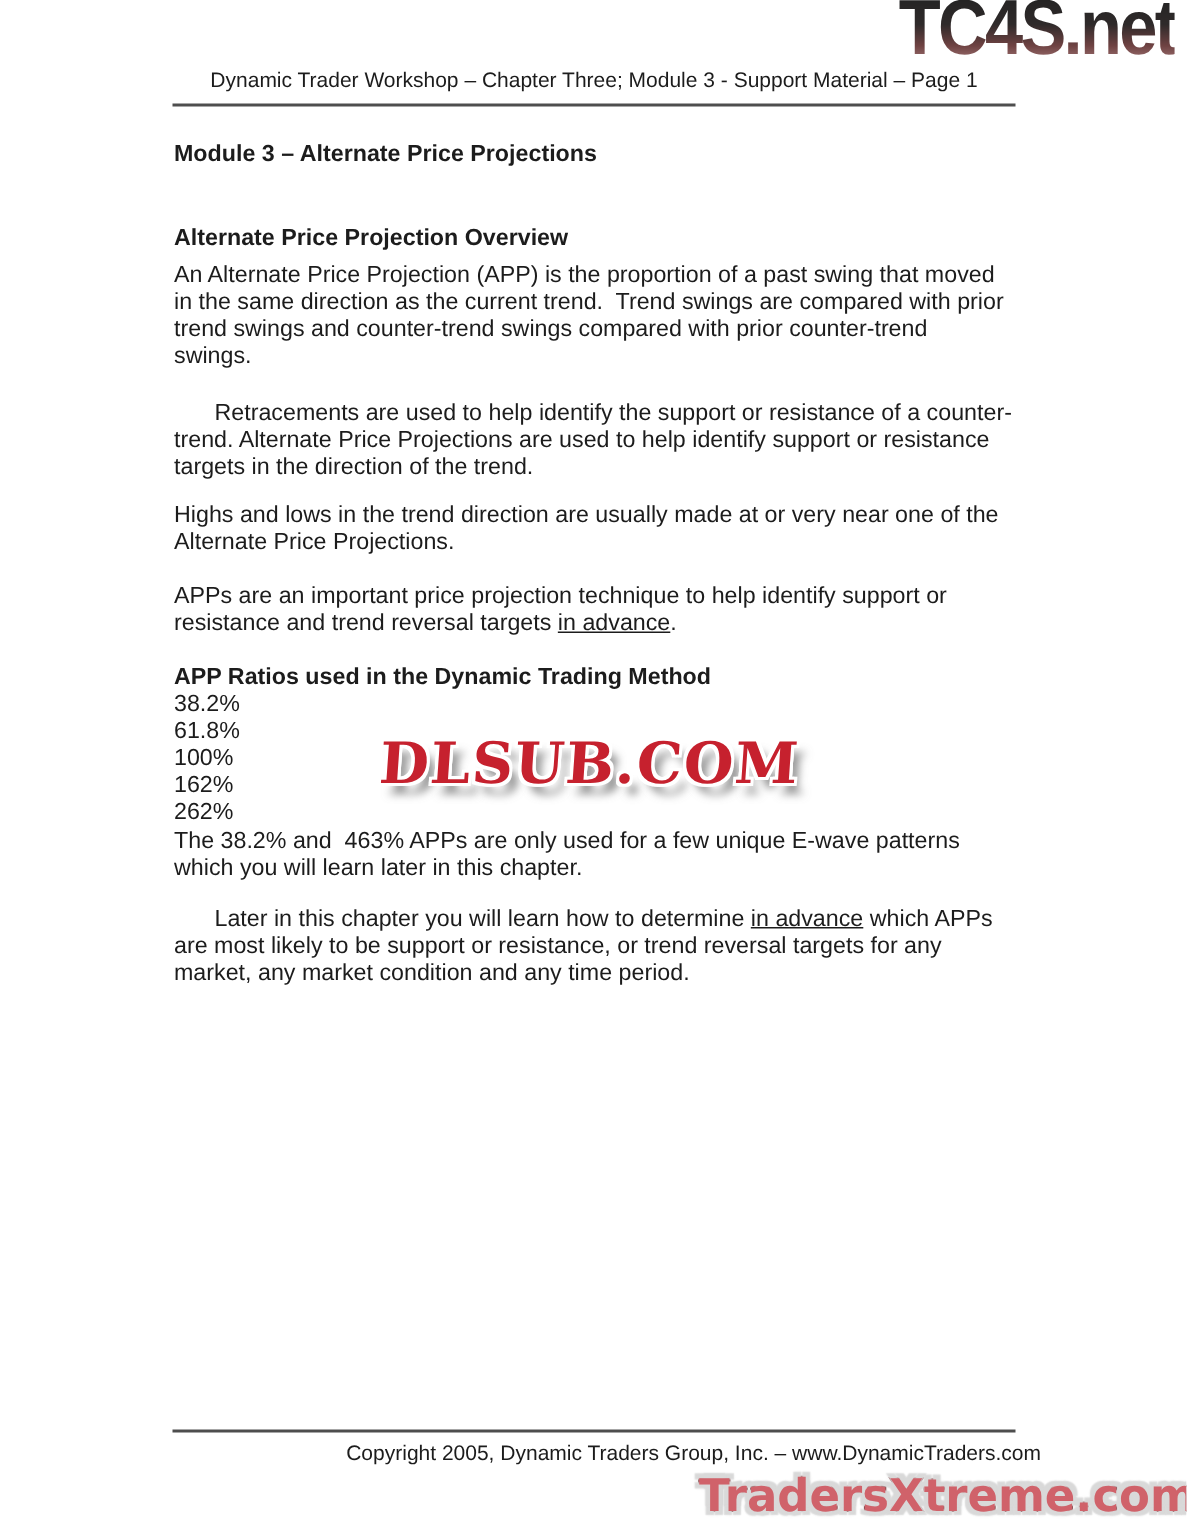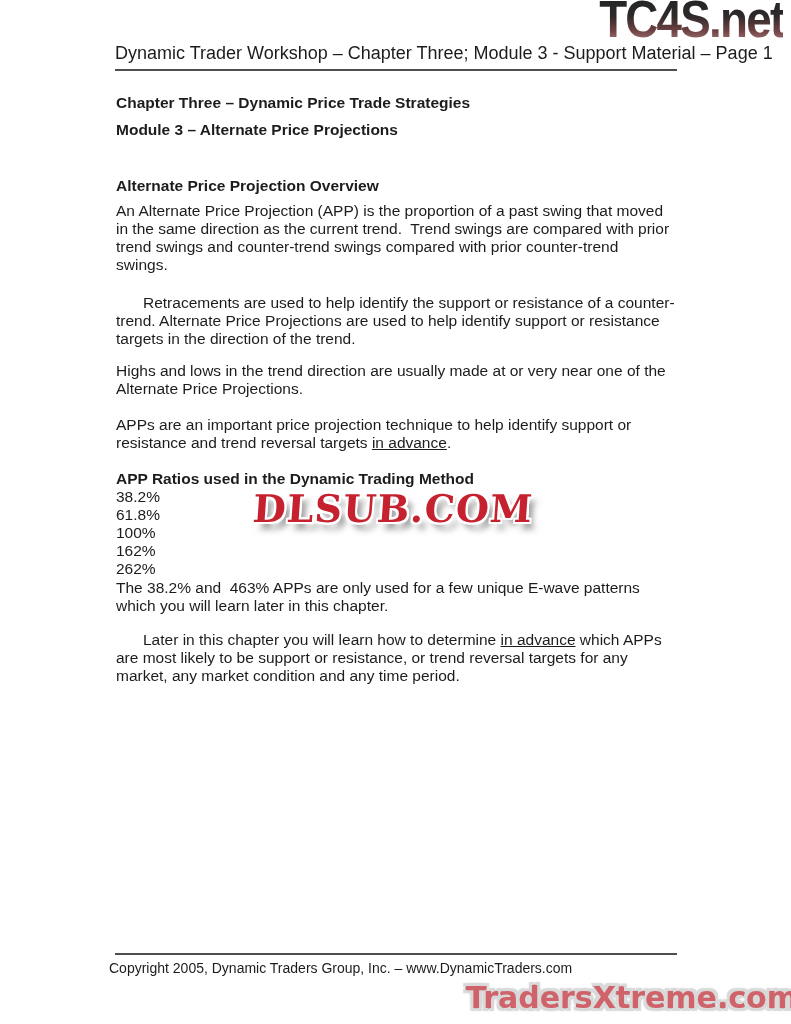--- a/index.html
+++ b/index.html
@@ -32,21 +32,21 @@
     -webkit-text-fill-color: transparent;
     white-space: nowrap;
   }
 
   .header-text {
     position: absolute;
     top: 44px;
     left: 115px;
     width: 562px;
     text-align: center;
-    font-size: 18px;
+    font-size: 14px;
     line-height: 18px;
     white-space: nowrap;
   }
 
   .rule {
     position: absolute;
     left: 115px;
     width: 562px;
     height: 0;
     border-top: 2px solid #4e4e4e;
@@ -100,23 +100,23 @@
       -2px -2px 0 #ffffff, 2px -2px 0 #ffffff,
       -2px  2px 0 #ffffff, 2px  2px 0 #ffffff,
       -2px  0   0 #ffffff, 2px  0   0 #ffffff,
        0   -2px 0 #ffffff, 0    2px 0 #ffffff,
        6px  7px 6px rgba(110,110,110,0.75);
   }
 
   .copyright {
     position: absolute;
     top: 959px;
-    left: 109px;
+    left: 132px;
     width: 562px;
-    text-align: left;
+    text-align: right;
     font-size: 14px;
     line-height: 18px;
     white-space: nowrap;
   }
 
   
   .tx {
     position: absolute;
     left: 466px;
     top: 980px;
@@ -138,21 +138,20 @@
 <body>
 
 <div class="page">
 
   <div class="tc4s">TC4S.net</div>
 
   <div class="header-text">Dynamic Trader Workshop – Chapter Three; Module 3 - Support Material – Page 1</div>
   <div class="rule rule-top"></div>
 
   <div class="content">
-    <h1 class="b h-chapter">Chapter Three – Dynamic Price Trade Strategies</h1>
     <h2 class="b h-module">Module 3 – Alternate Price Projections</h2>
     <h3 class="b h-overview">Alternate Price Projection Overview</h3>
 
     <p class="para p1">An Alternate Price Projection (APP) is the proportion of a past swing that moved
 in the same direction as the current trend.  Trend swings are compared with prior
 trend swings and counter-trend swings compared with prior counter-trend
 swings.</p>
 
     <p class="para p2 indent">Retracements are used to help identify the support or resistance of a counter-
 trend. Alternate Price Projections are used to help identify support or resistance

